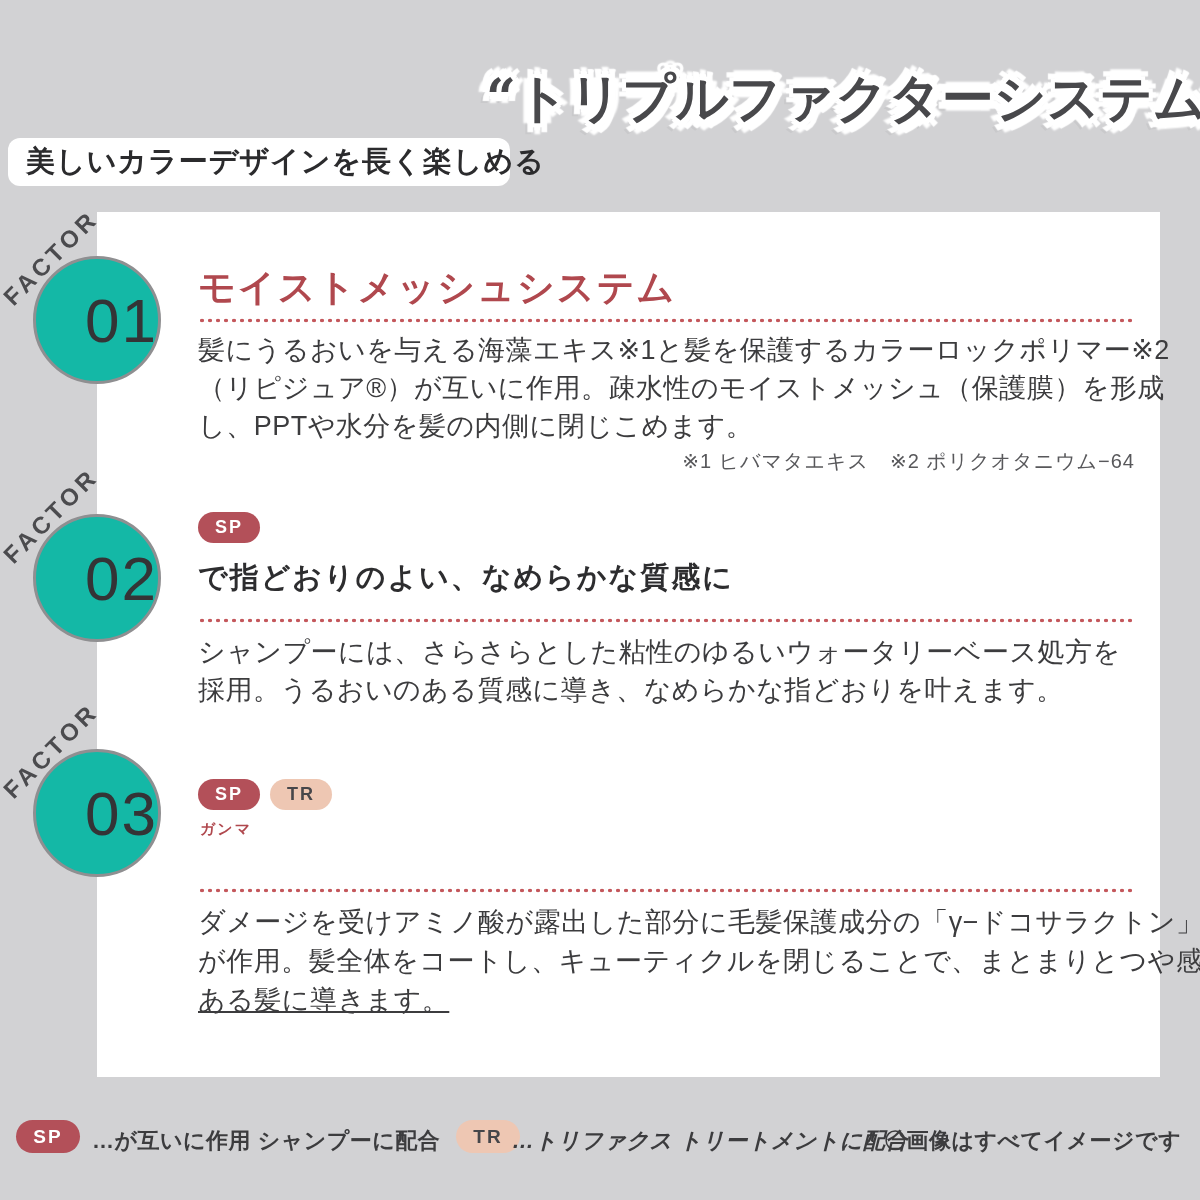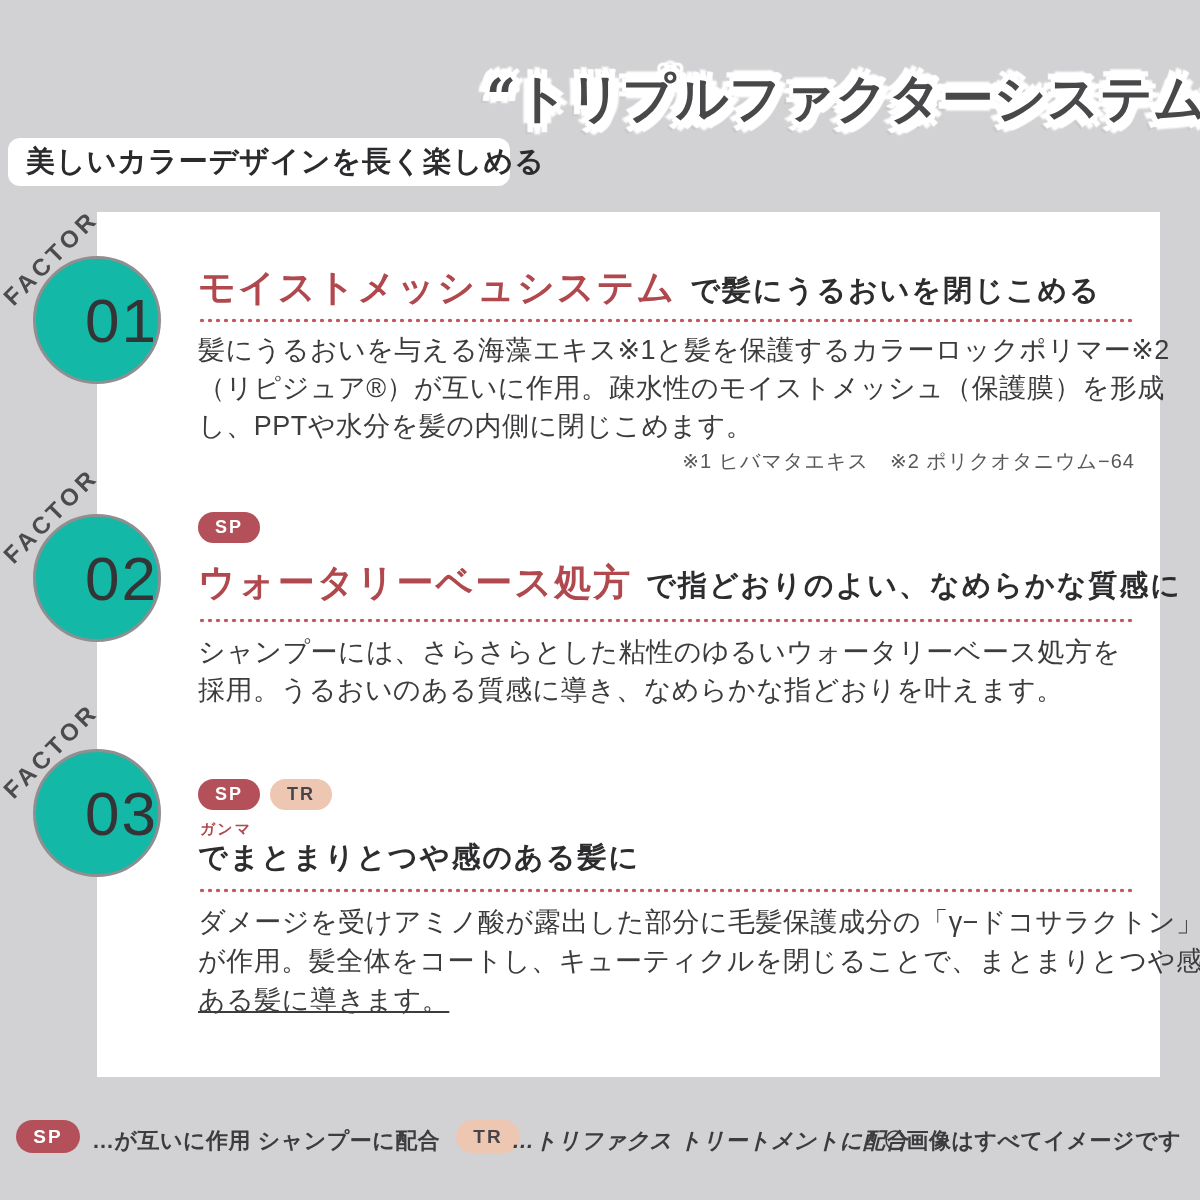--- a/index.html
+++ b/index.html
@@ -105,50 +105,47 @@
 <div class="header-title">“トリプルファクターシステム”</div>
 
 <div class="card"></div>
 
 <div class="factor-label fl-1">FACTOR</div>
 <div class="factor-circle fc-1">
   <span class="factor-number">01</span>
 </div>
 <div class="title-row tr-1">
   <span class="title-em">モイストメッシュシステム</span>
-  <span class="title-rest">で髪にうるおいを閉じこめる</span>
 </div>
 <div class="divider dv-1"></div>
 <div class="body-line b1-0">髪にうるおいを与える海藻エキス※1と髪を保護するカラーロックポリマー※2</div>
 <div class="body-line b1-1">（リピジュア®）が互いに作用。疎水性のモイストメッシュ（保護膜）を形成</div>
 <div class="body-line b1-2">し、PPTや水分を髪の内側に閉じこめます。</div>
 <div class="footnote">※1 ヒバマタエキス　※2 ポリクオタニウム−64</div>
 
 <div class="factor-label fl-2">FACTOR</div>
 <div class="factor-circle fc-2">
   <span class="factor-number">02</span>
 </div>
 <div class="badge badge-sp bg2-sp">SP</div>
 <div class="title-row tr-2">
-  <span class="title-em">ウォータリーベース処方</span>
   <span class="title-rest">で指どおりのよい、なめらかな質感に</span>
 </div>
 <div class="divider dv-2"></div>
 <div class="body-line b2-0">シャンプーには、さらさらとした粘性のゆるいウォータリーベース処方を</div>
 <div class="body-line b2-1">採用。うるおいのある質感に導き、なめらかな指どおりを叶えます。</div>
 
 <div class="factor-label fl-3">FACTOR</div>
 <div class="factor-circle fc-3">
   <span class="factor-number">03</span>
 </div>
 <div class="badge badge-sp bg3-sp">SP</div>
 <div class="badge badge-tr bg3-tr">TR</div>
 <div class="ruby">ガンマ</div>
 <div class="title-row tr-3">
-  <span class="title-rest">でまとまりとつや感のある髪に</span>
 </div>
 <div class="divider dv-3"></div>
 <div class="body-line b3-0">ダメージを受けアミノ酸が露出した部分に毛髪保護成分の「γ−ドコサラクトン」</div>
 <div class="body-line b3-1">が作用。髪全体をコートし、キューティクルを閉じることで、まとまりとつや感の</div>
 <div class="body-line b3-2">ある髪に導きます。</div>
 
 <div class="legend-badge lg-sp">SP</div>
 <div class="legend-text lt-sp">…が互いに作用 シャンプーに配合</div>
 <div class="legend-badge lg-tr">TR</div>
 <div class="legend-text lt-tr">…トリファクス トリートメントに配合</div>

